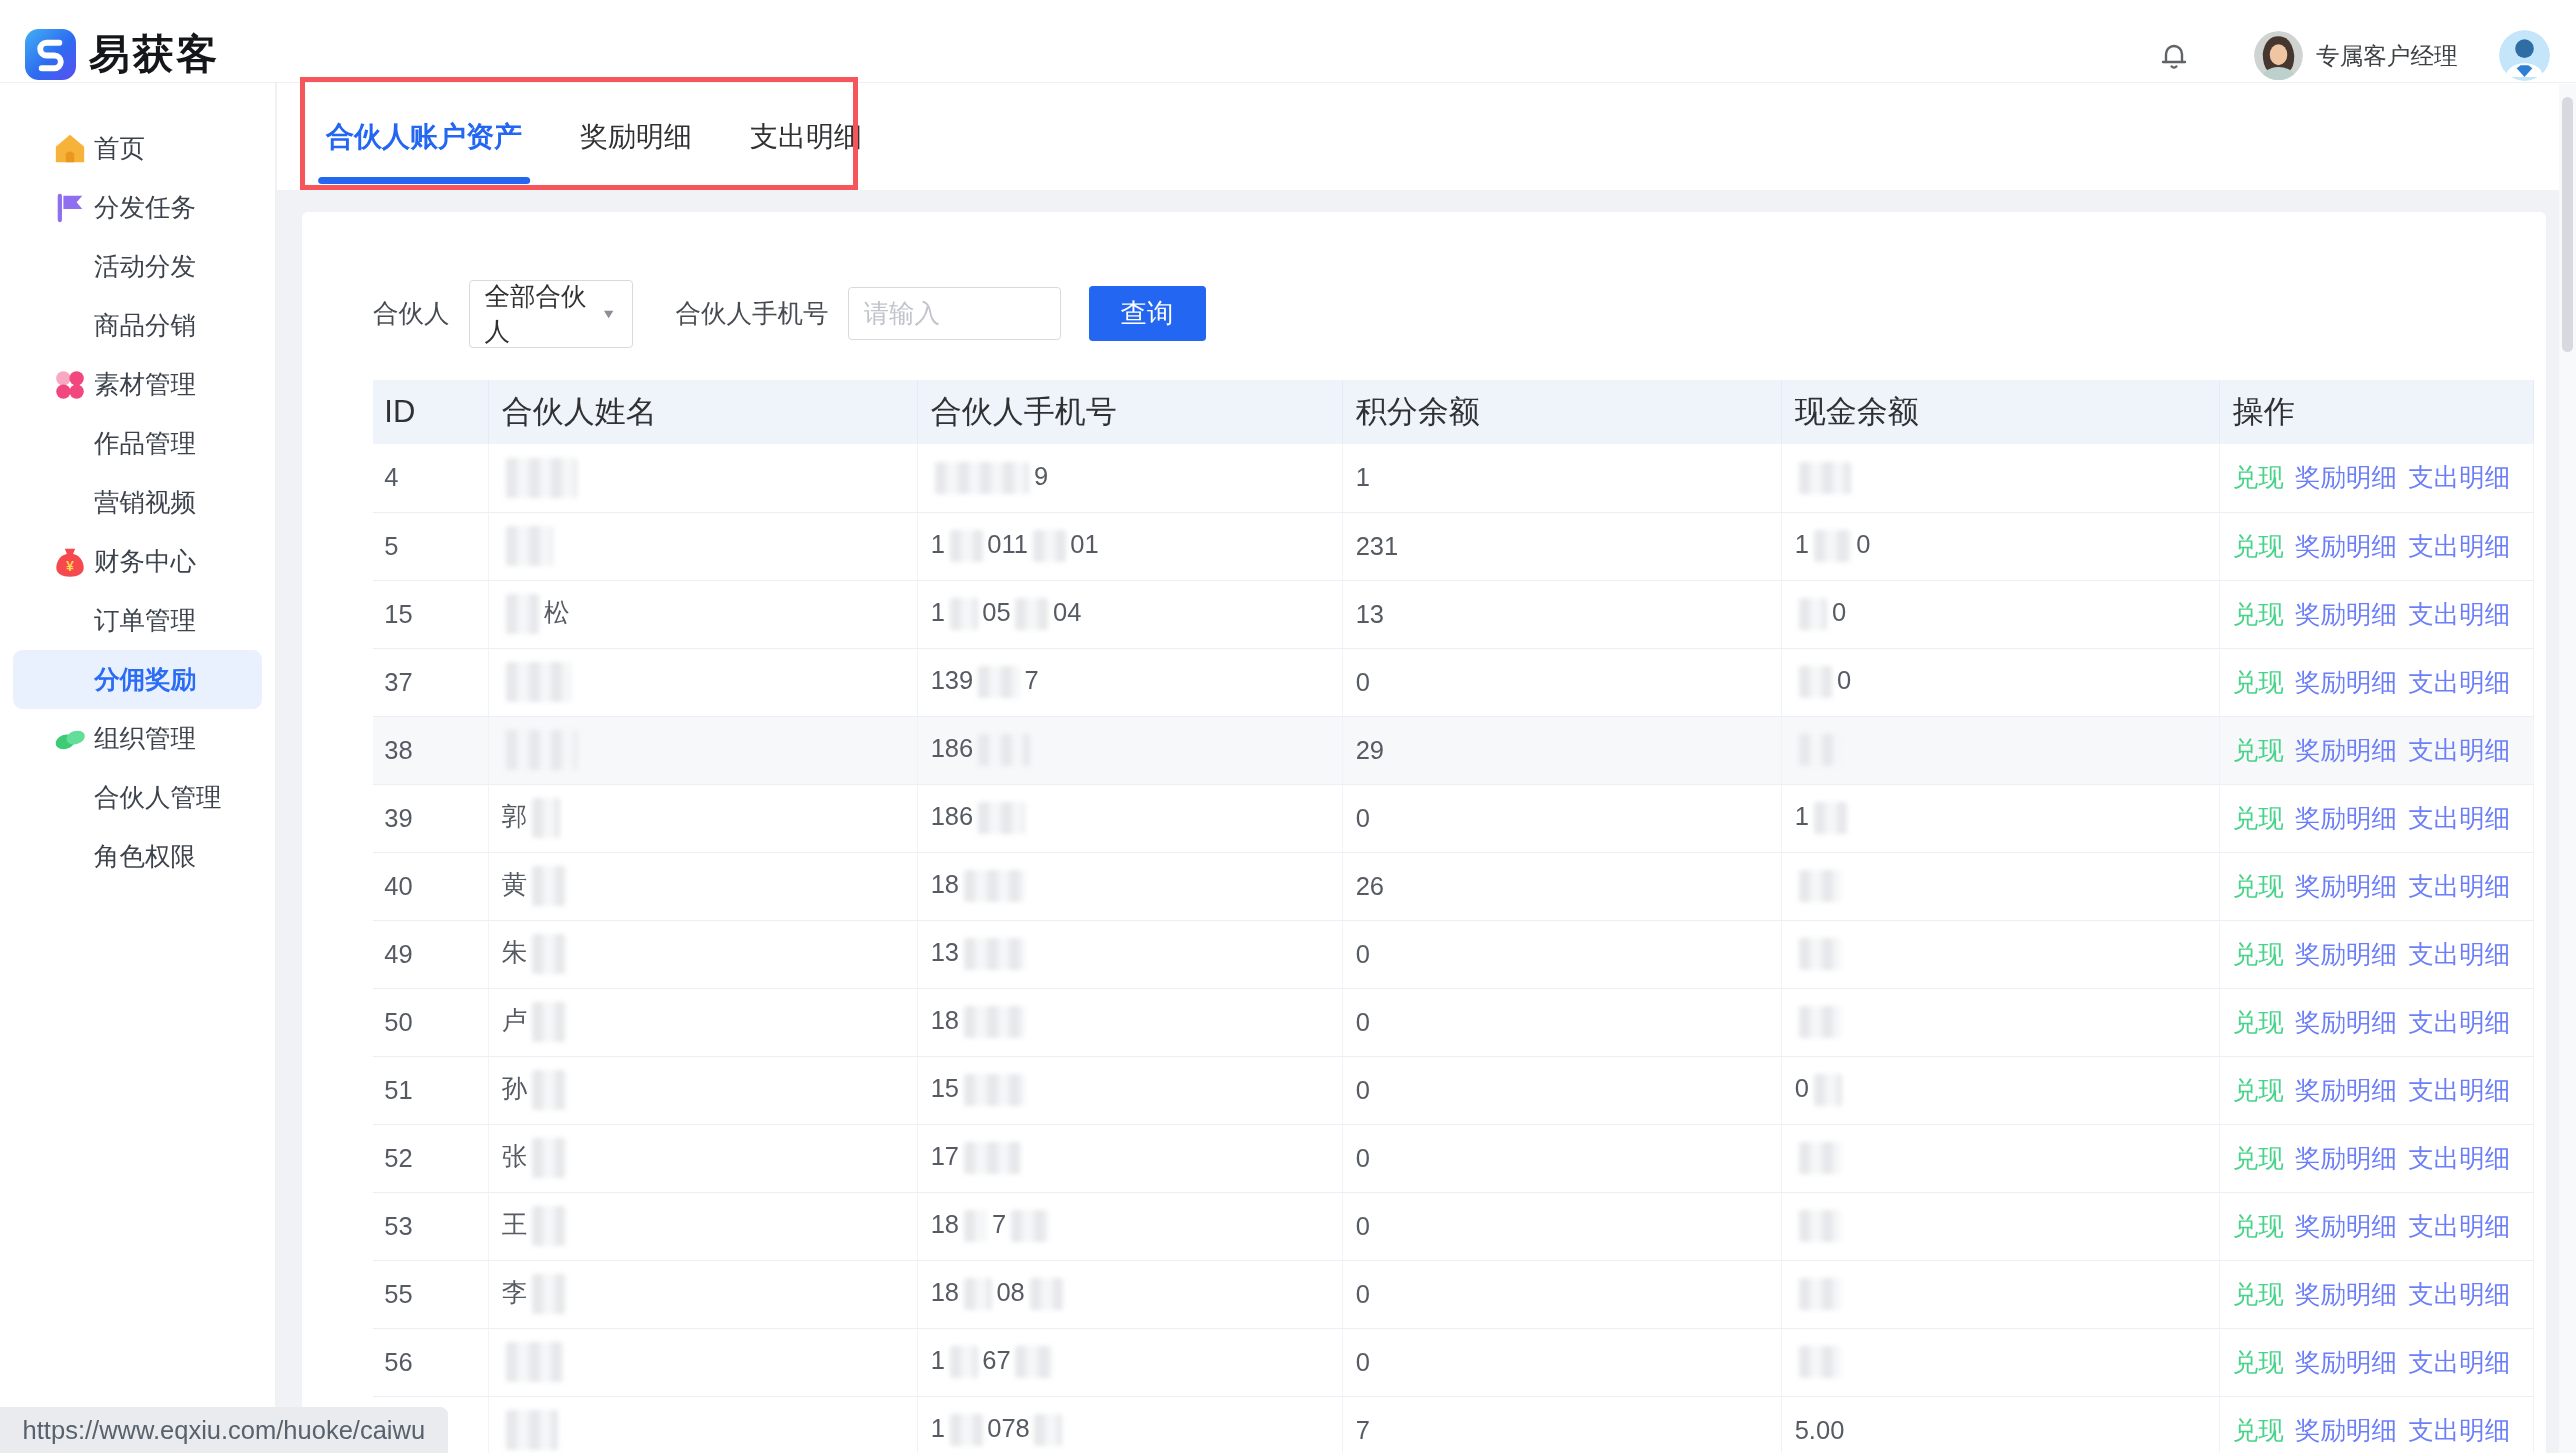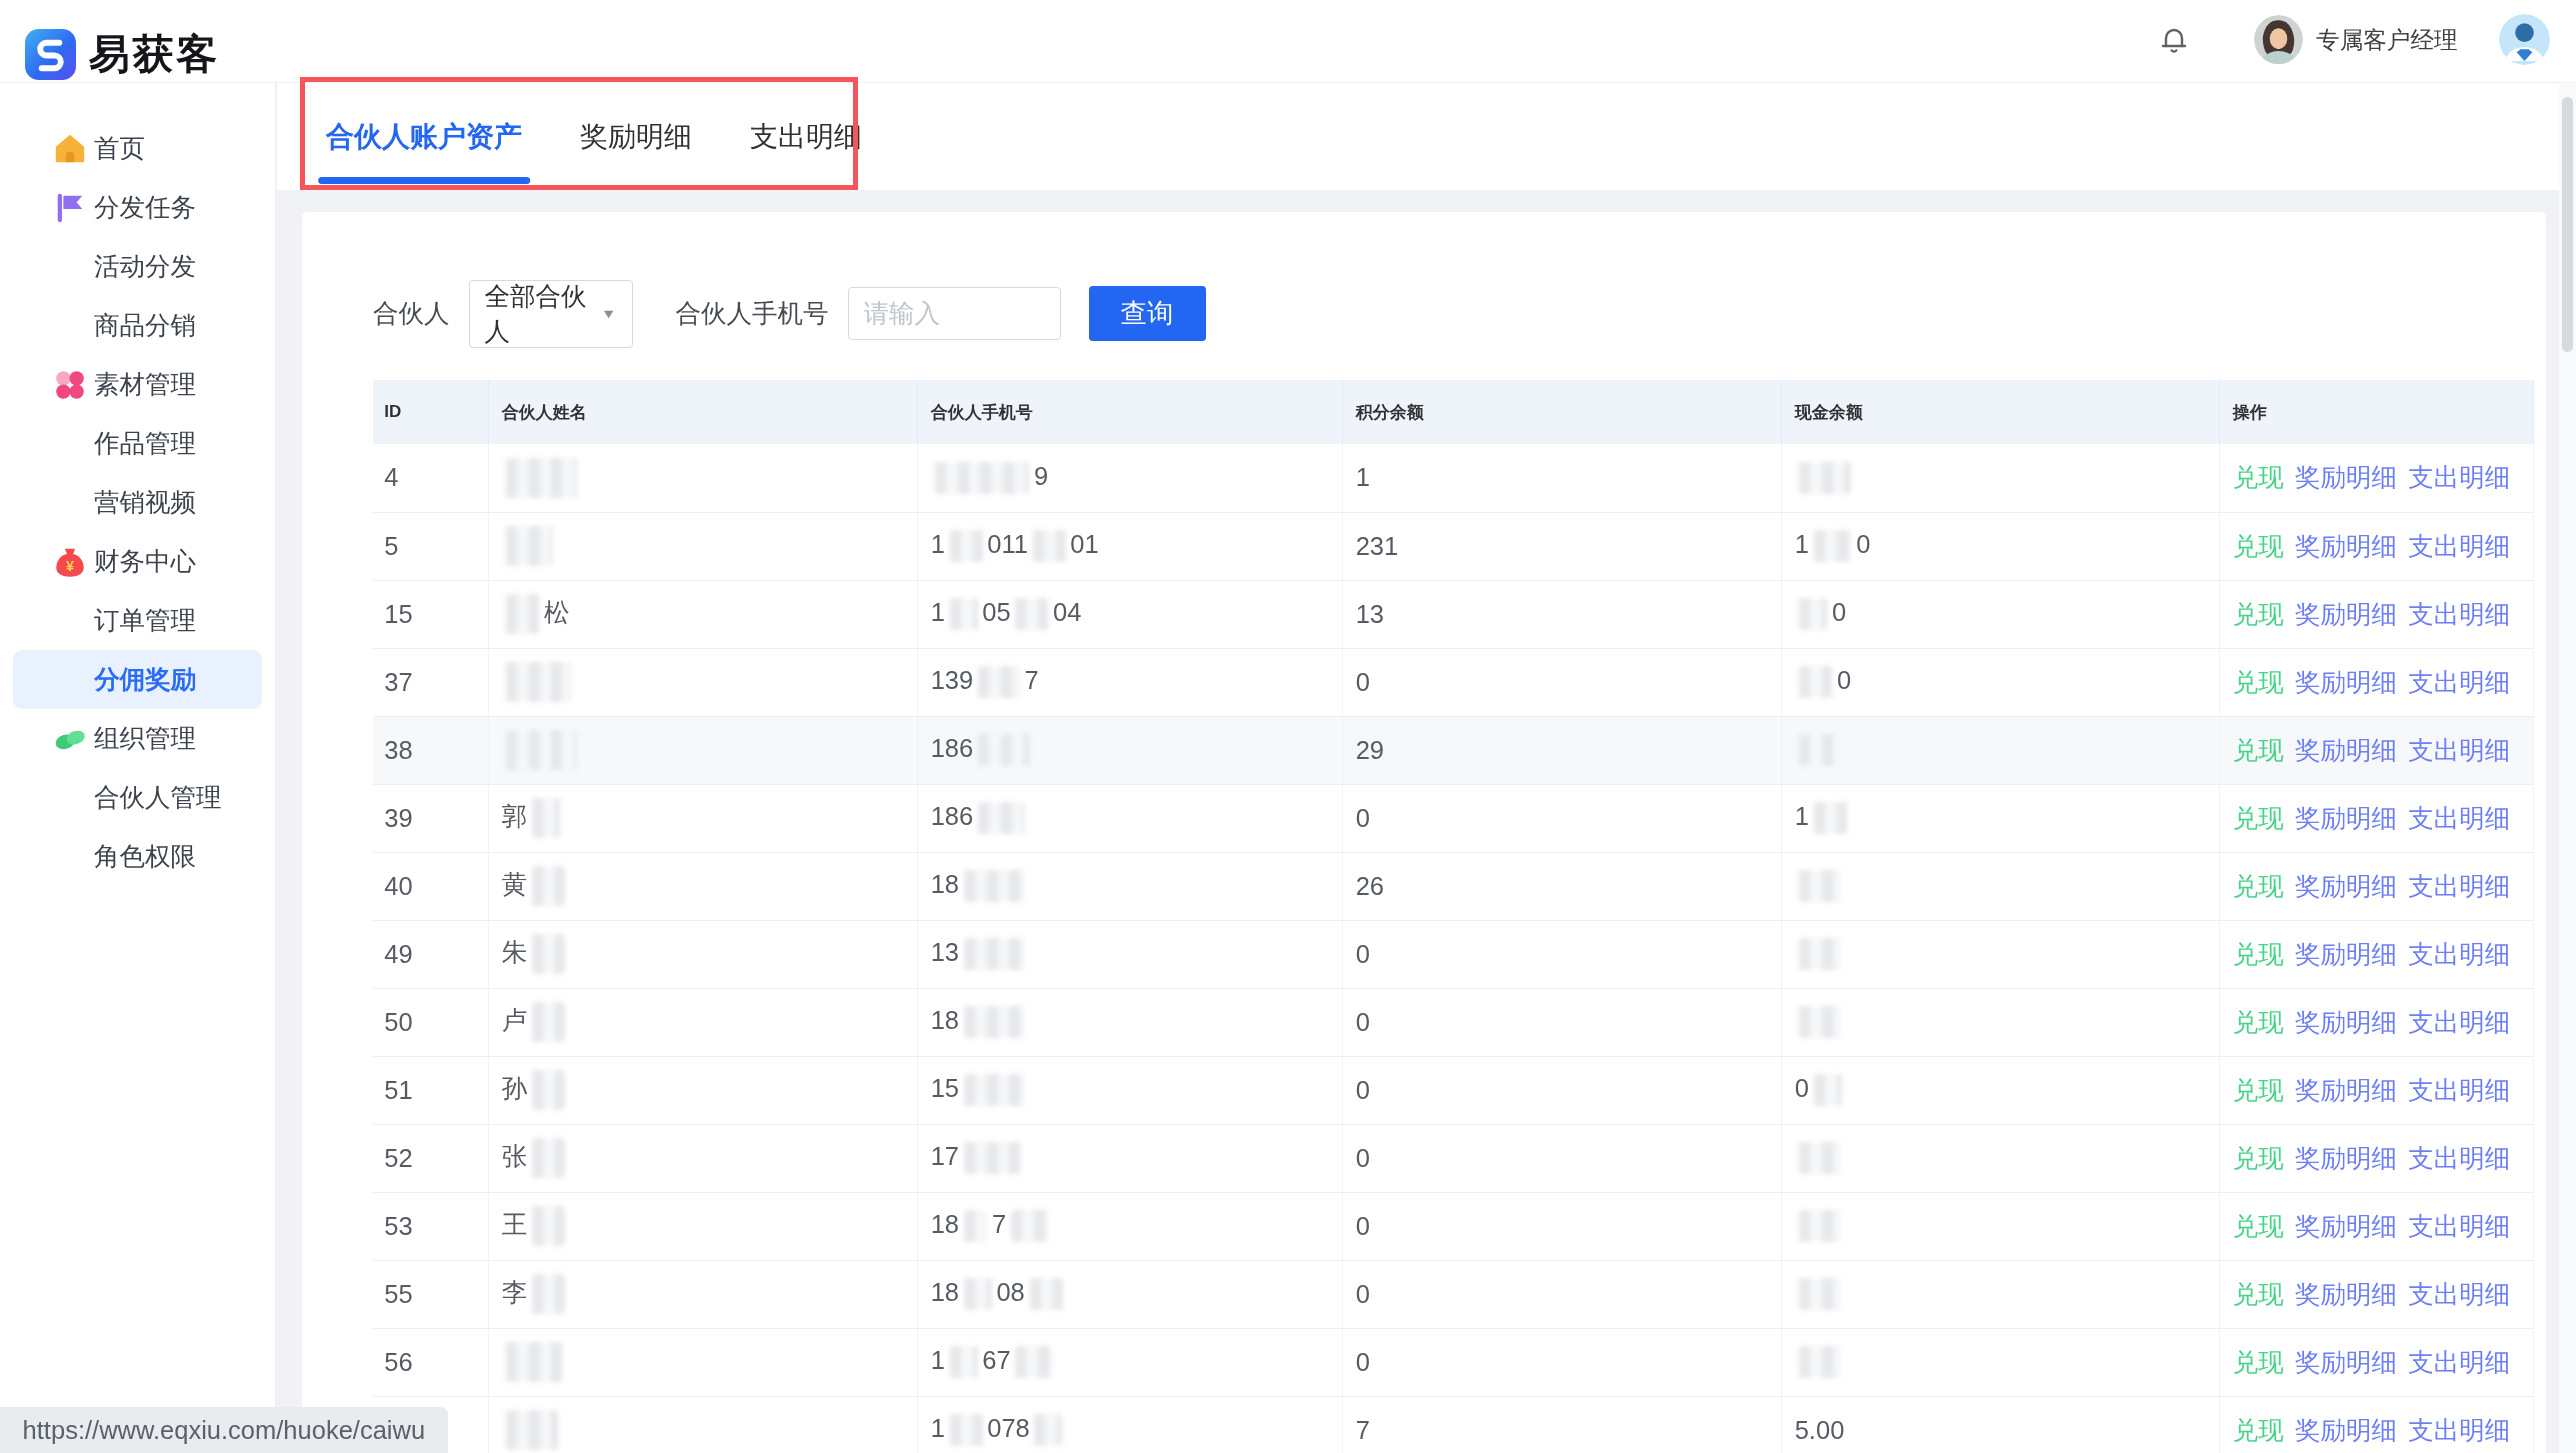--- a/index.html
+++ b/index.html
@@ -7,21 +7,21 @@
     font-family:"Liberation Sans","DejaVu Sans",sans-serif; background:#f0f2f5; }
   #app { position:relative; width:2576px; height:1454px; }
 
   
   .header { position:absolute; left:0; top:0; width:2576px; height:83px;
     background:#fff; border-bottom:0.9px solid #f0f0f0; z-index:20;
     display:flex; align-items:flex-end; }
   .logo-wrap { display:flex; align-items:center; margin-left:24.5px; }
   .logo-icon { width:51px; height:51px; }
   .logo-text { font-size:41px; font-weight:800; color:#14161a; letter-spacing:2.8px; margin-left:13.2px; }
-  .header-right { position:absolute; right:26.4px; top:0; height:79px; display:flex; align-items:center; }
+  .header-right { position:absolute; right:26.4px; top:16px; height:79px; display:flex; align-items:center; }
   .bell { width:36px; height:36px; margin-right:62px; cursor:pointer; }
   .mgr-avatar { width:49px; height:49px; border-radius:50%; overflow:hidden; margin-right:13.2px; }
   .mgr-label { font-size:23.6px; color:#3c4043; margin-right:41px; }
   .user-avatar { width:51px; height:51px; border-radius:50%; overflow:hidden; cursor:pointer; }
 
   
   .sidebar { position:absolute; left:0; top:83px; width:276px; height:1371px;
     background:#fff; border-right:0.9px solid #eef0f3; z-index:10; padding-top:36px; }
   .side-item { position:relative; height:59px; display:flex; align-items:center;
     padding-left:94px; font-size:25.5px; color:#3d434c; cursor:pointer; }
@@ -59,21 +59,21 @@
   .txt-input { width:213px; height:53px; border:0.9px solid #d9d9d9; border-radius:3.8px;
     font-size:25.5px; color:#303133; padding:0 15px; outline:none;
     font-family:"Liberation Sans","DejaVu Sans",sans-serif; }
   .txt-input::placeholder { color:#c0c4cc; }
   .btn-search { width:117px; height:55px; margin-left:28px; background:#2266f2; color:#fff;
     border:none; border-radius:3.8px; font-size:26.4px; cursor:pointer;
     font-family:"Liberation Sans","DejaVu Sans",sans-serif; }
 
   
   table.grid { border-collapse:collapse; table-layout:fixed; width:2160px; margin-top:40px; }
-  .grid th { height:64px; background:#eff4fb; font-size:17px; font-weight:700; color:#303133;
+  .grid th { height:64px; background:#eff4fb; font-size:31px; font-weight:400; color:#303133;
     text-align:left; padding:0 13.2px; border-right:0.9px solid #e3ebf7; }
   .grid th:first-child { padding-left:11.3px; }
   .grid td { height:68px; font-size:25.5px; color:#565b63; text-align:left; padding:0 13.2px;
     border-bottom:0.9px solid #ebeef5; border-right:0.9px solid #f2f3f7; background:#fff;
     white-space:nowrap; overflow:visible; }
   .grid td:first-child { padding-left:11.3px; }
   .grid tr.shaded td { background:#f7f8fa; }
   .blur { display:inline-block; vertical-align:middle; height:32px; width:57px;
     border-radius:2.8px; margin:0 4.7px;
     background-image:repeating-linear-gradient(90deg,#e7e8eb 0 11.3px,#f5f6f7 11.3px 22.6px),

